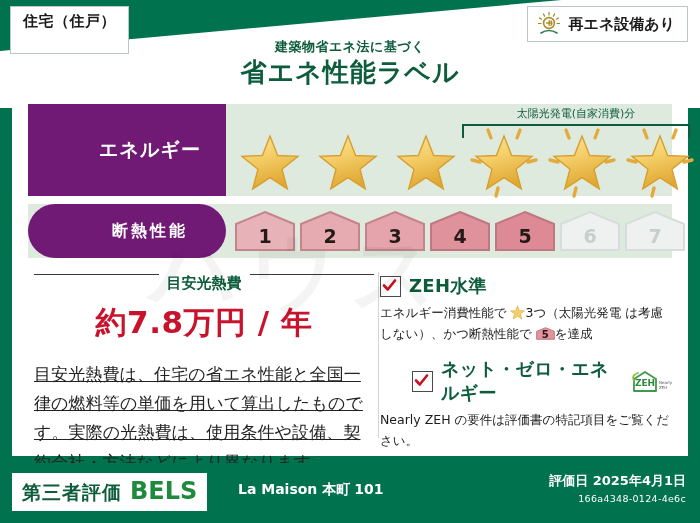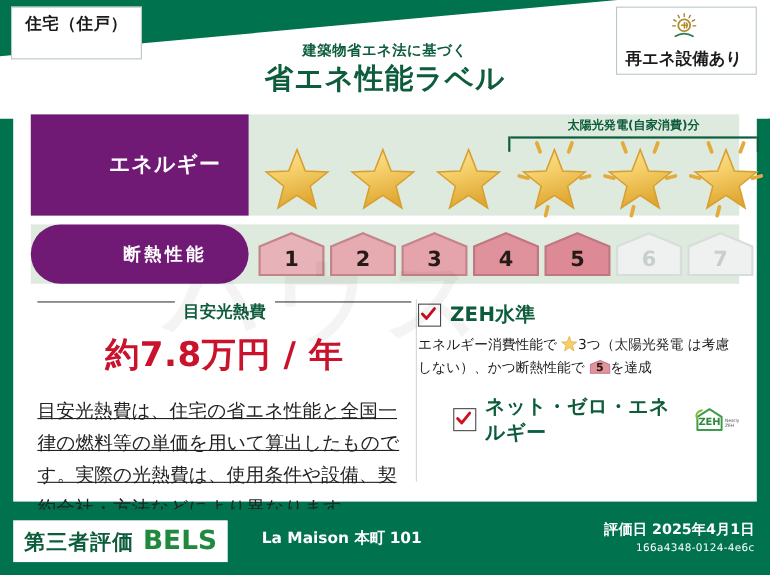--- a/index.html
+++ b/index.html
@@ -42,21 +42,21 @@
     background:#ffffff;border:1px solid #b9c9c2;
     padding:5px 12px 22px 12px;
     font-size:15px;font-weight:bold;color:#1b1b1b;
     letter-spacing:0.5px;
   }
   .badge-solar{
     position:absolute;right:12px;top:6px;z-index:8;
     background:#ffffff;border:1px solid #b9c9c2;
     padding:4px 12px 4px 8px;
     display:flex;align-items:center;gap:7px;
-    font-size:15px;font-weight:bold;color:#1b1b1b;flex-direction:column;
+    font-size:15px;font-weight:bold;color:#1b1b1b;
   }
   .solar-ic{width:26px;height:26px;display:block;}
   
   .body-panel{
     position:absolute;left:12px;top:96px;width:676px;height:360px;
     background:#ffffff;z-index:4;
   }
   
   .perf-block{
     position:absolute;left:16px;top:8px;width:644px;
@@ -91,21 +91,21 @@
     position:absolute;left:236px;top:20px;width:228px;height:14px;
     border:2px solid #0d5c3c;border-bottom:none;border-top:none;
     box-sizing:border-box;
   }
   .solar-bracket:before{
     content:"";position:absolute;left:0;top:0;width:100%;height:2px;
     background:#0d5c3c;
   }
   .solar-cap{
     position:absolute;left:236px;top:2px;width:228px;
-    text-align:center;font-size:11px;font-weight:bold;color:#0d5c3c;
+    text-align:center;font-size:11px;font-weight:normal;color:#0d5c3c;
   }
   
   .houses{
     position:absolute;left:8px;top:6px;
     display:flex;align-items:flex-end;gap:3px;
   }
   .house{
     position:relative;width:62px;height:42px;
   }
   .house-num{
@@ -410,20 +410,21 @@
         <span>
           <svg class="zeh-logo" viewBox="0 0 42 24">
             <path d="M4 22 L4 10 L15 3 L26 10 L26 22 Z" fill="none" stroke="#3f9a4a" stroke-width="1.8" stroke-linejoin="round"></path>
             <path d="M4 12 q-3 -6 4 -8" fill="none" stroke="#8bb93a" stroke-width="1.8" stroke-linecap="round"></path>
             <text x="15" y="17" font-size="9" font-weight="bold" fill="#2d8a3e" text-anchor="middle" font-family="DejaVu Sans, sans-serif">ZEH</text>
             <text x="29" y="15" font-size="4" fill="#555" font-family="DejaVu Sans, sans-serif">Nearly</text>
             <text x="29" y="19.5" font-size="4" fill="#555" font-family="DejaVu Sans, sans-serif">ZEH</text>
           </svg>
         </span>
       </div>
+      <div class="zeh-body">Nearly ZEH の要件は評価書の特記項目をご覧ください。</div>
 
     </div>
 
   </div>
 
   <div class="wm">ハウス</div>
 
   <div class="bottom-bar">
     <div class="bels-box">
       <span class="bels-jp">第三者評価</span>

